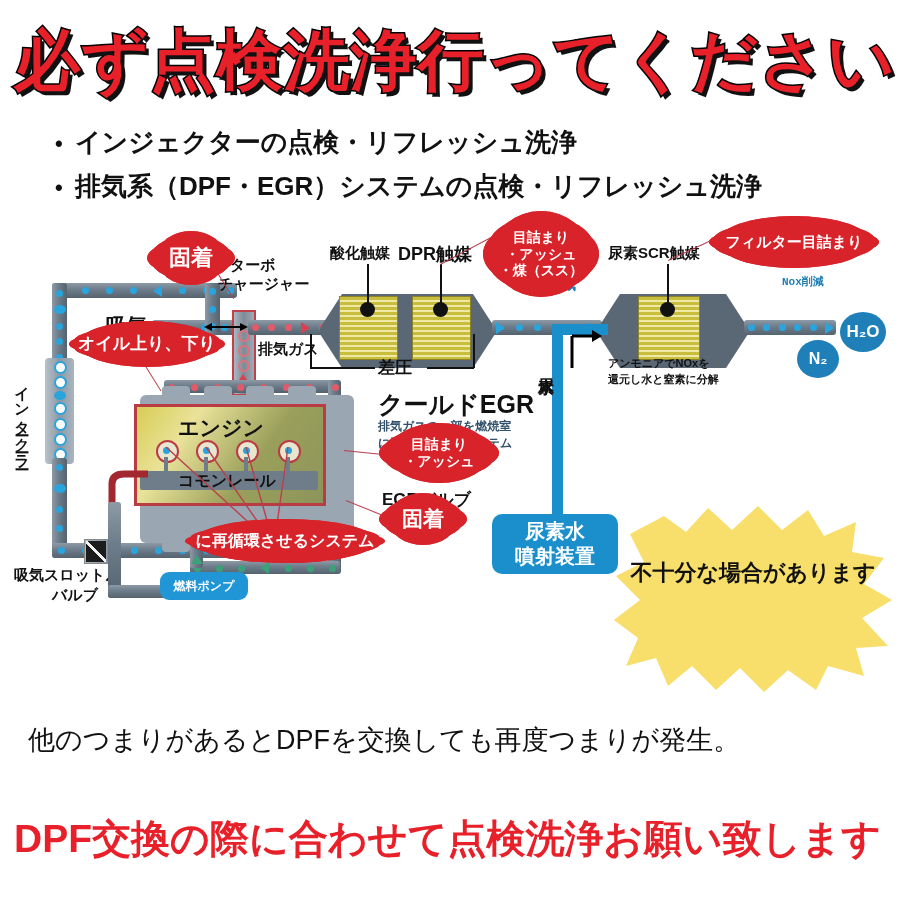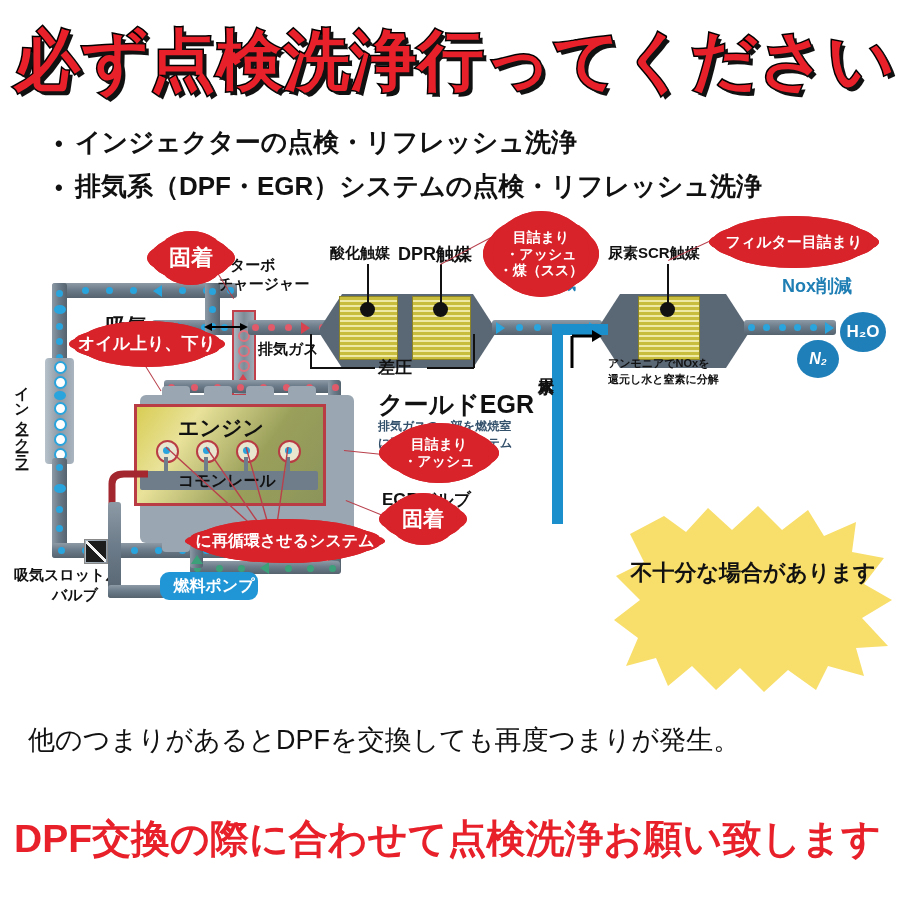--- a/index.html
+++ b/index.html
@@ -275,36 +275,42 @@
 
     <div class="pipe blue" style="left:744px;top:92px;width:92px;height:15px;"></div>
     <div class="dots" style="left:748px;top:95px;width:86px;height:9px;justify-content:space-between;">
       <span class="d"></span>
         <span class="d"></span>
         <span class="d"></span>
         <span class="d"></span>
         <span class="d"></span>
         <span class="tri r"></span>
     </div>
-    <div class="lab cy" style="left:782px;top:46px;font-size:18px;">Nox削減</div>
+    <div class="lab cy" style="left:782px;top:46px;font-size:11px;font-family:Liberation Mono, monospace;">Nox削減</div>
     <div class="bub" style="left:840px;top:84px;width:46px;height:40px;font-size:17px;">
       <span>H₂O</span>
     </div>
-    <div class="bub" style="left:797px;top:112px;width:42px;height:38px;font-size:16px;font-style:italic;">
+    <div class="bub" style="left:797px;top:112px;width:42px;height:38px;font-size:16px;">
       <span>N₂</span>
     </div>
 
     <div class="ureapipe" style="left:552px;top:96px;width:11px;height:200px;"></div>
     <div class="ureapipe" style="left:552px;top:96px;width:56px;height:11px;"></div>
     <svg style="position:absolute;left:568px;top:100px;width:36px;height:42px;">
       <line x1="4" y1="40" x2="4" y2="8" stroke="#000" stroke-width="3"></line>
       <line x1="4" y1="8" x2="26" y2="8" stroke="#000" stroke-width="3"></line>
       <polygon points="34,8 24,2 24,14" fill="#000"></polygon>
     </svg>
     <div class="lab vert" style="left:535px;top:138px;font-size:16px;">尿素水</div>
+    <div class="bluebox" style="left:492px;top:286px;width:126px;height:60px;font-size:20px;">
+      <div>
+        <div>尿素水</div>
+        <div>噴射装置</div>
+      </div>
+    </div>
 
     <div class="pipe blue" style="left:164px;top:152px;width:176px;height:13px;"></div>
     <div class="dots" style="left:168px;top:155px;width:168px;height:8px;justify-content:space-between;">
       <span class="d red"></span>
         <span class="d red"></span>
         <span class="d red"></span>
         <span class="d red"></span>
       <span class="d red"></span>
         <span class="d red"></span>
         <span class="d red"></span>
@@ -396,21 +402,21 @@
 
     <svg style="position:absolute;left:130px;top:205px;width:230px;height:110px;">
       <line x1="36" y1="14" x2="128" y2="98" stroke="#b8404c" stroke-width="1.4"></line>
       <line x1="76" y1="14" x2="134" y2="98" stroke="#b8404c" stroke-width="1.4"></line>
       <line x1="116" y1="14" x2="140" y2="98" stroke="#b8404c" stroke-width="1.4"></line>
       <line x1="158" y1="14" x2="146" y2="98" stroke="#b8404c" stroke-width="1.4"></line>
     </svg>
 
     <div class="pipe blue" style="left:108px;top:274px;width:13px;height:96px;"></div>
     <div class="pipe blue" style="left:108px;top:357px;width:72px;height:13px;"></div>
-    <div class="bluetag" style="left:160px;top:344px;width:88px;height:28px;font-size:16px;padding-left:10px;">
+    <div class="bluetag" style="left:160px;top:344px;width:88px;height:28px;font-size:12px;">
       <span>燃料ポンプ</span>
     </div>
 
     <div class="lab" style="left:378px;top:160px;font-size:25px;">クールドEGR</div>
     <div class="lab cy" style="left:378px;top:190px;font-size:12px;color:#33506b;">排気ガスの一部を燃焼室</div>
     <div class="lab cy" style="left:378px;top:207px;font-size:12px;color:#33506b;">に再循環させるシステム</div>
 
     <div class="cline" style="left:215px;top:40px;width:36px;transform:rotate(58deg);"></div>
     <div class="callout" style="left:152px;top:8px;width:78px;height:44px;font-size:22px;">
       <span>固着</span>

